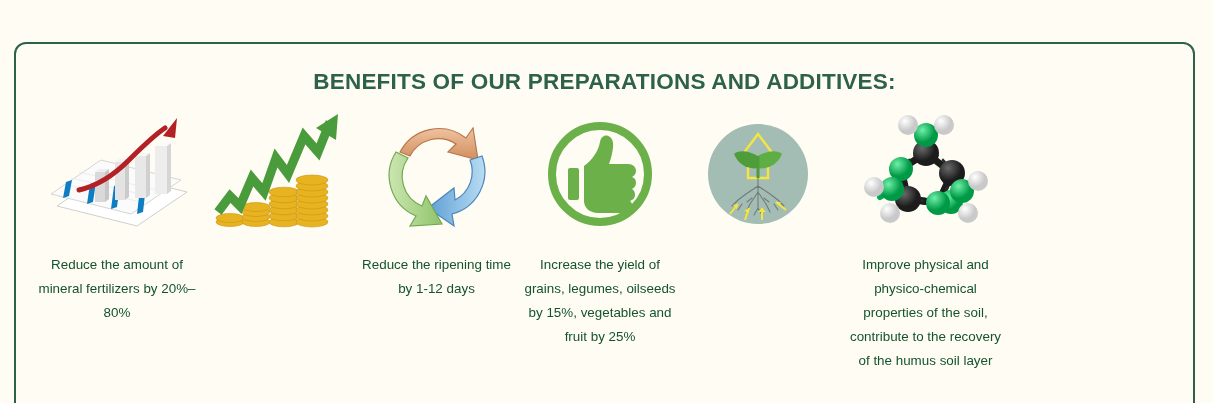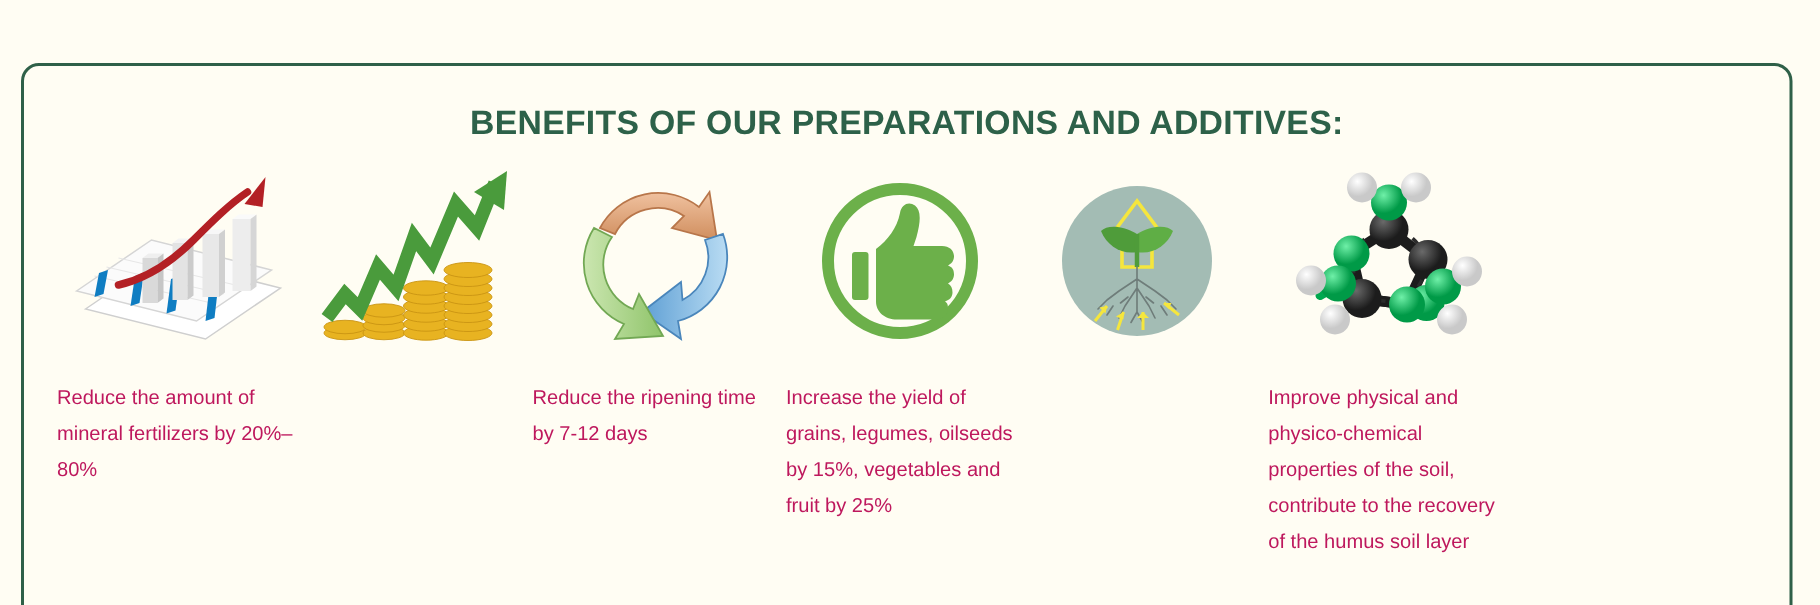--- a/index.html
+++ b/index.html
@@ -49,21 +49,22 @@
     align-items: center;
   }
   .icon-box {
     height: 130px;
     display: flex;
     align-items: center;
     justify-content: center;
   }
   .caption {
     margin-top: 14px;
-    color: #be185d;
+    text-align: center;
+    color: #14532d;
     font-family: "Liberation Sans", sans-serif;
     font-size: 13.4px;
     line-height: 24px;
   }
   
   .c0 { width: 170px; } .c0 .caption { width: 158px; }
   .c1 { width: 152px; } .c1 .caption { width: 150px; }
   .c2 { width: 165px; } .c2 .caption { width: 163px; }
   .c3 { width: 162px; } .c3 .caption { width: 152px; }
   .c4 { width: 153px; } .c4 .caption { width: 140px; }
@@ -171,21 +172,21 @@
                 <stop offset="100%" stop-color="#5e9fd4"></stop>
             </linearGradient>
           </defs>
           <g stroke-width="1.2">
             <path d="M26,40 A44,44 0 0 1 92,26 L99,16 L104,48 L74,40 L82,32 A32,32 0 0 0 36,44 Z" fill="url(#gOrange)" stroke="#b8764a"></path>
             <path d="M104,48 A44,44 0 0 1 74,106 L76,118 L50,100 L76,80 L77,92 A32,32 0 0 0 92,52 Z" fill="url(#gBlue)" stroke="#4a86bb" transform="translate(4,-4)"></path>
             <path d="M26,40 A44,44 0 0 0 46,104 L40,114 L72,112 L56,84 L52,94 A32,32 0 0 1 38,46 Z" fill="url(#gGreen)" stroke="#72a854" transform="translate(-4,0)"></path>
           </g>
         </svg>
       </div>
-      <div class="caption">Reduce the ripening time by 7-12 days</div>
+      <div class="caption">Reduce the ripening time by 1-12 days</div>
     </div>
 
     <div class="card c3">
       <div class="icon-box">
         <svg width="120" height="120" viewBox="0 0 120 120">
           <circle cx="60" cy="60" r="48" fill="none" stroke="#6cb04a" stroke-width="8"></circle>
           <g fill="#6cb04a">
             <rect x="28" y="54" width="11" height="32" rx="2"></rect>
             <path d="M44,52 C52,46 58,38 60,28 C61,22 66,20 70,23 C74,26 74,33 71,44 L69,50
                      L88,50 C93,50 96,53 96,57 C96,60 94,62 92,63 C95,64 96,66 96,69

